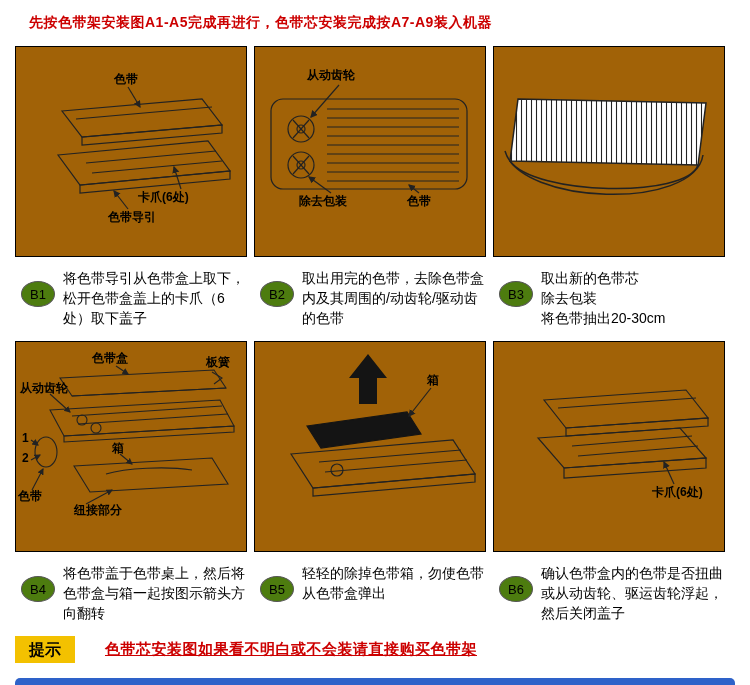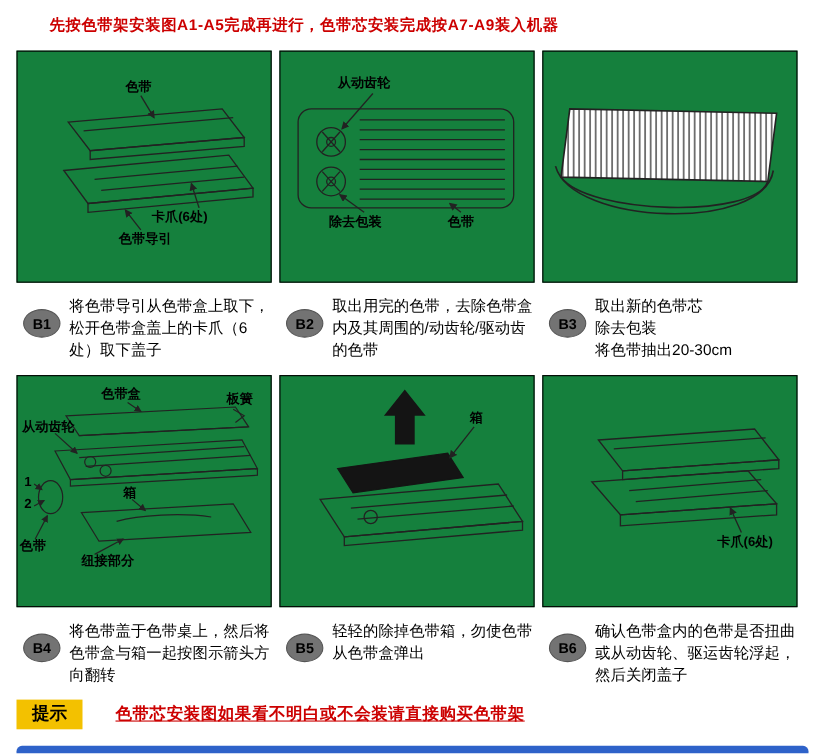--- a/index.html
+++ b/index.html
@@ -13,36 +13,36 @@
     width:750px;height:685px;background:#fff;overflow:hidden;position:relative;
     font-family:"Liberation Sans","DejaVu Sans",sans-serif;color:#000;
   }
   .page{padding:14px 15px 0;}
   
   .header-row{display:flex;align-items:center;margin-bottom:14px;}
   .badge-yellow{
     background:var(--accent-yellow);color:#000;font-weight:bold;font-size:16px;
     padding:4px 14px;line-height:19px;white-space:nowrap;
   }
-  .header-note{color:var(--note-red);font-size:14px;font-weight:bold;margin-left:30px;letter-spacing:.5px;}
+  .header-note{color:var(--note-red);font-size:14px;font-weight:bold;margin-left:14px;letter-spacing:.5px;}
   
   .panel-row{display:flex;gap:7px;}
   .panel{
-    position:relative;width:232px;height:211px;border:1px solid #000;background:#15803d;flex:0 0 auto;text-align:right;
+    position:relative;width:232px;height:211px;border:1px solid #000;background:#a16207;flex:0 0 auto;text-align:right;
   }
   .panel svg.draw{position:absolute;left:0;top:0;width:230px;height:209px;}
   .lbl{
     position:absolute;font-size:12px;font-weight:bold;color:#000;white-space:nowrap;line-height:13px;
   }
   
   .caption-row{display:flex;gap:7px;margin:12px 0 10px;min-height:62px;}
   .caption{width:232px;flex:0 0 auto;display:flex;padding:0 2px 0 6px;}
   .step-badge{
-    flex:0 0 auto;width:34px;height:26px;border:1px solid #555;background:#737373;border-radius:50%;
-    display:flex;align-items:center;justify-content:center;font-weight:bold;font-size:13px;margin:12px 8px 0 0;
+    flex:0 0 auto;width:34px;height:26px;border:1px solid #555;background:#4d7c0f;border-radius:50%;
+    display:flex;align-items:center;justify-content:center;font-weight:normal;font-size:13px;margin:12px 8px 0 0;
   }
   .step-text{margin:0;font-size:14px;line-height:1.42;white-space:pre-line;}
   
   .footer-row{display:flex;align-items:center;margin-top:4px;}
   .footer-note{color:var(--note-red);font-size:15px;font-weight:bold;margin-left:30px;letter-spacing:.5px;text-decoration:underline;}
   .bottom-strip{
     position:absolute;left:15px;right:15px;bottom:0;height:7px;
     background:var(--strip-blue);border-radius:5px 5px 0 0;
   }
 </style>

